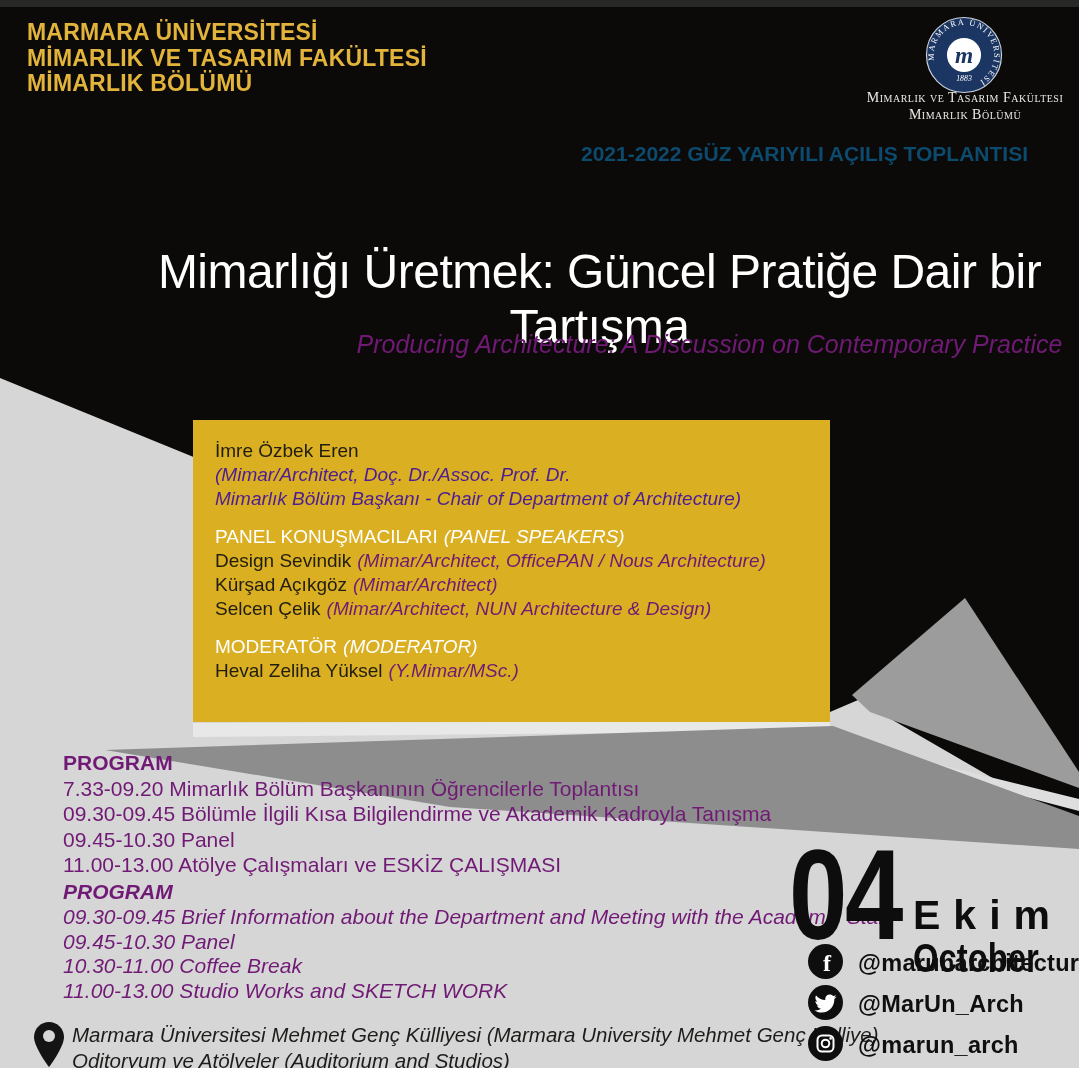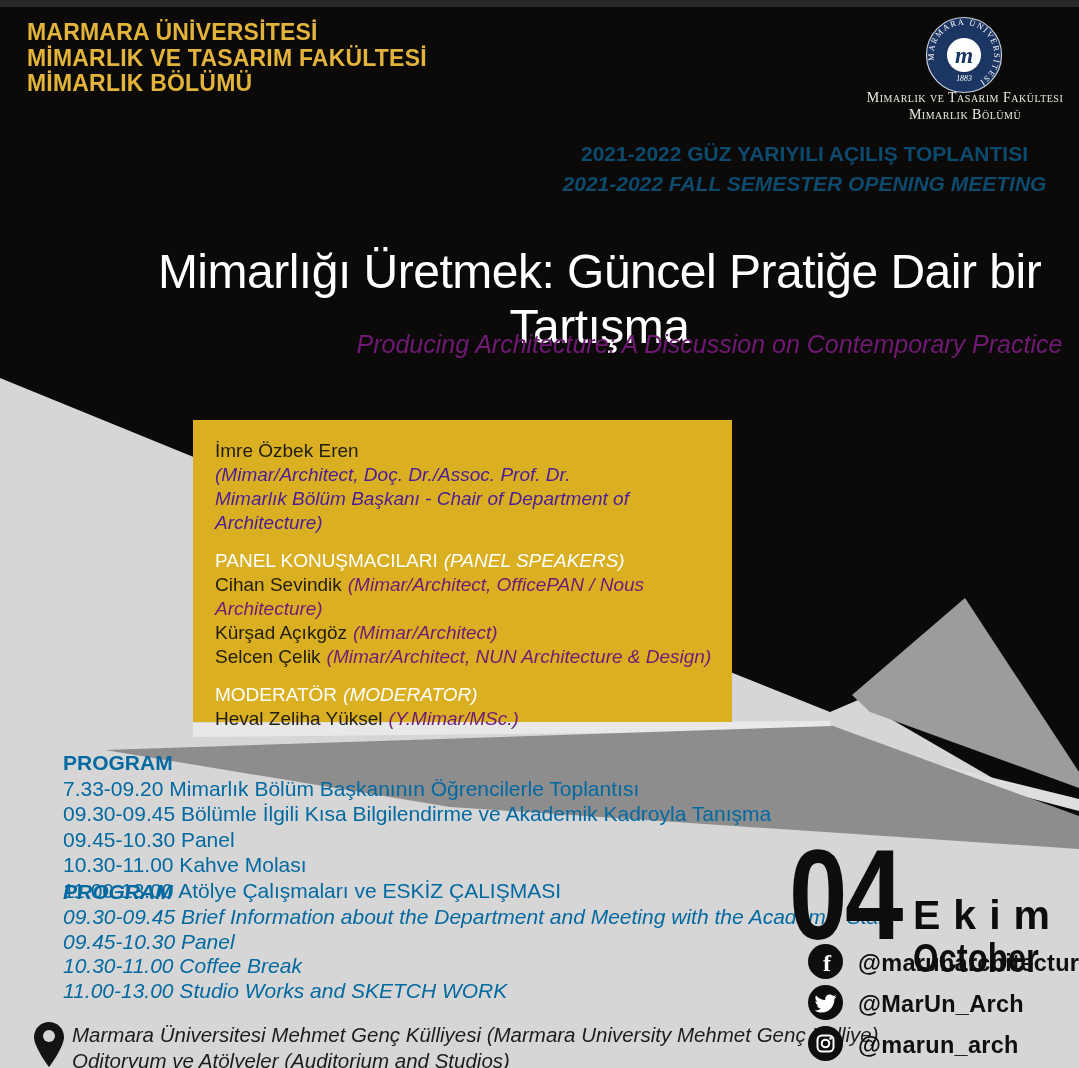--- a/index.html
+++ b/index.html
@@ -45,30 +45,30 @@
   
   .event{position:absolute;left:542px;top:139px;width:525px;text-align:center;
     color:#0c4a6e;font-weight:700;font-size:21px;line-height:30px;}
   .event .en{font-style:italic;}
   
   .title{position:absolute;left:120px;top:244px;width:959px;text-align:center;
     color:#ffffff;font-size:48px;letter-spacing:-0.5px;font-weight:400;}
   .subtitle{position:absolute;left:340px;top:330px;width:739px;text-align:center;
     color:#701a75;font-style:italic;font-size:25px;}
   
-  .panel-box{position:absolute;left:193px;top:420px;width:539px;height:302px;
+  .panel-box{position:absolute;left:193px;top:420px;width:637px;height:302px;
     background:#daaf22;box-sizing:border-box;padding:19px 14px 0 22px;
     font-size:19px;line-height:24px;color:#ffffff;}
   .panel-box .name{color:#211d10;font-weight:400;}
   .panel-box .role{color:#701a75;font-style:italic;margin-left:6px;}
   .panel-box .role-line{color:#4c1d95;font-style:italic;}
   .panel-box .heading-en{font-style:italic;margin-left:6px;}
   .panel-box .spacer{height:14px;}
   
-  .prog{position:absolute;left:63px;color:#0369a1;}
+  .prog{position:absolute;left:63px;color:#701a75;}
   .prog-tr{top:750px;font-size:21px;line-height:25.5px;}
   .prog-en{top:880px;font-size:21px;line-height:24.8px;font-style:italic;}
   .prog .head{font-weight:700;}
   
   .venue{position:absolute;left:72px;top:1022px;color:#1c1c1a;
     font-style:italic;font-size:20.5px;line-height:26px;}
   .pin{position:absolute;left:34px;top:1022px;}
   
   .date-day{position:absolute;left:789px;top:845px;color:#0d0d0d;
     font-weight:700;font-size:128px;line-height:100px;letter-spacing:-3px;
@@ -115,36 +115,35 @@
       <text x="40" y="66.5" font-size="8" font-style="italic" fill="#ffffff" text-anchor="middle" font-family="Liberation Serif, serif">1883</text>
     </svg>
   </div>
   <div class="logo-caption">
     <div>Mimarlık ve Tasarım Fakültesi</div>
     <div>Mimarlık Bölümü</div>
   </div>
 
   <div class="event">
     <div class="tr">2021-2022 GÜZ YARIYILI AÇILIŞ TOPLANTISI</div>
-    <div class="en">2021-2022 FALL SEMESTER OPENING MEETING</div>
   </div>
 
   <div class="title">Mimarlığı Üretmek: Güncel Pratiğe Dair bir Tartışma</div>
   <div class="subtitle">Producing Architecture: A Discussion on Contemporary Practice</div>
 
   <div class="panel-box">
     <div class="name">İmre Özbek Eren</div>
     <div class="role-line">(Mimar/Architect, Doç. Dr./Assoc. Prof. Dr.</div>
     <div class="role-line">Mimarlık Bölüm Başkanı - Chair of Department of Architecture)</div>
     <div class="spacer"></div>
     <div>
       <span>PANEL KONUŞMACILARI</span><span class="heading-en">(PANEL SPEAKERS)</span>
     </div>
     <div>
-      <span class="name">Cihan Sevindik</span><span class="role">(Mimar/Architect, OfficePAN / Nous Architecture)</span>
+      <span class="name">Design Sevindik</span><span class="role">(Mimar/Architect, OfficePAN / Nous Architecture)</span>
     </div>
     <div>
       <span class="name">Kürşad Açıkgöz</span><span class="role">(Mimar/Architect)</span>
     </div>
     <div>
       <span class="name">Selcen Çelik</span><span class="role">(Mimar/Architect, NUN Architecture &amp; Design)</span>
     </div>
     <div class="spacer"></div>
     <div>
       <span>MODERATÖR</span><span class="heading-en">(MODERATOR)</span>
@@ -152,21 +151,20 @@
     <div>
       <span class="name">Heval Zeliha Yüksel</span><span class="role">(Y.Mimar/MSc.)</span>
     </div>
   </div>
 
   <div class="prog prog-tr">
     <div class="head">PROGRAM</div>
     <div>7.33-09.20 Mimarlık Bölüm Başkanının Öğrencilerle Toplantısı</div>
     <div>09.30-09.45 Bölümle İlgili Kısa Bilgilendirme ve Akademik Kadroyla Tanışma</div>
     <div>09.45-10.30 Panel</div>
-    <div>10.30-11.00 Kahve Molası</div>
     <div>11.00-13.00 Atölye Çalışmaları ve ESKİZ ÇALIŞMASI</div>
   </div>
 
   <div class="prog prog-en">
     <div class="head">PROGRAM</div>
     <div>09.30-09.45 Brief Information about the Department and Meeting with the Academic Staff</div>
     <div>09.45-10.30 Panel</div>
     <div>10.30-11.00 Coffee Break</div>
     <div>11.00-13.00 Studio Works and SKETCH WORK</div>
   </div>

